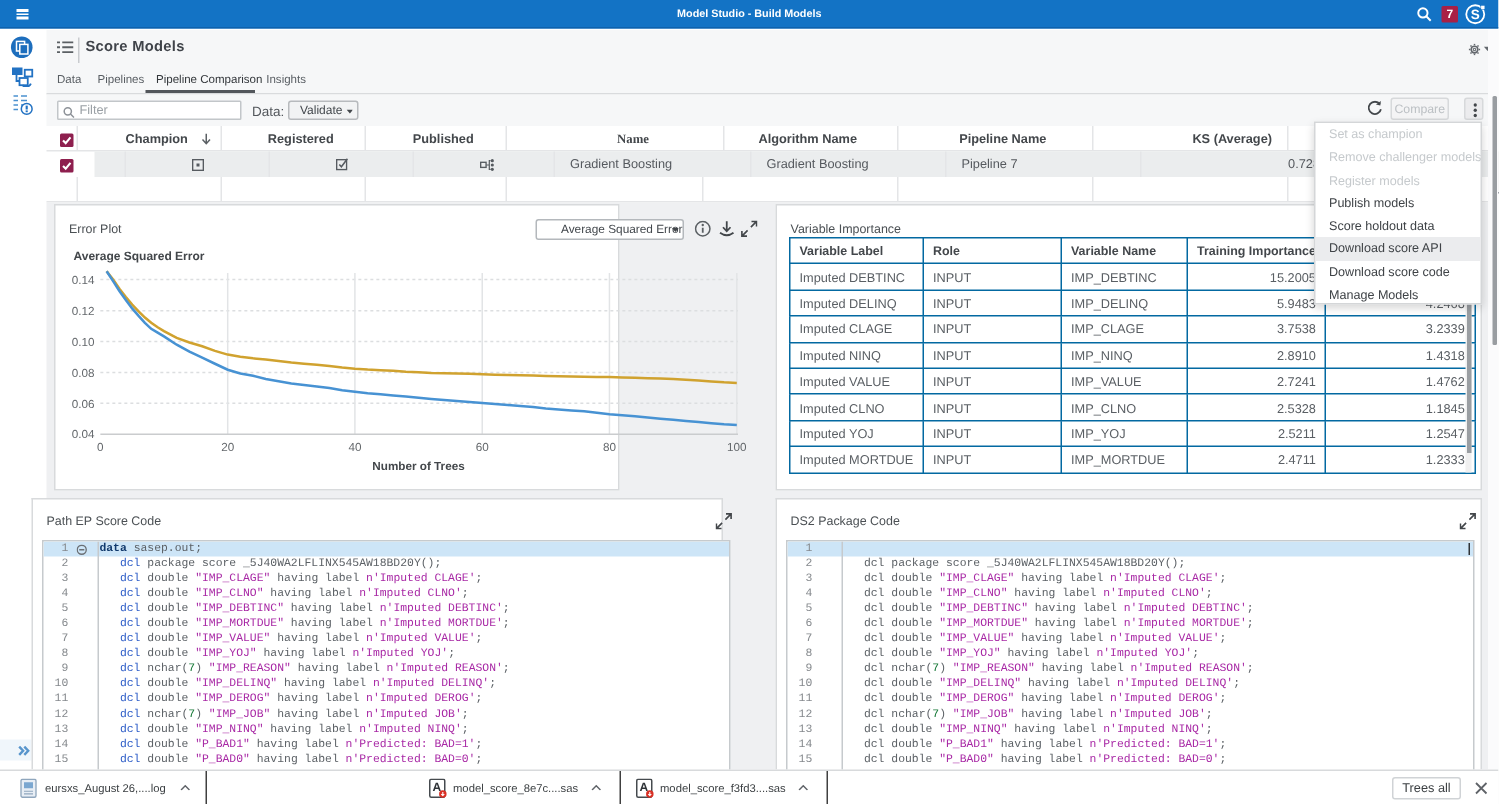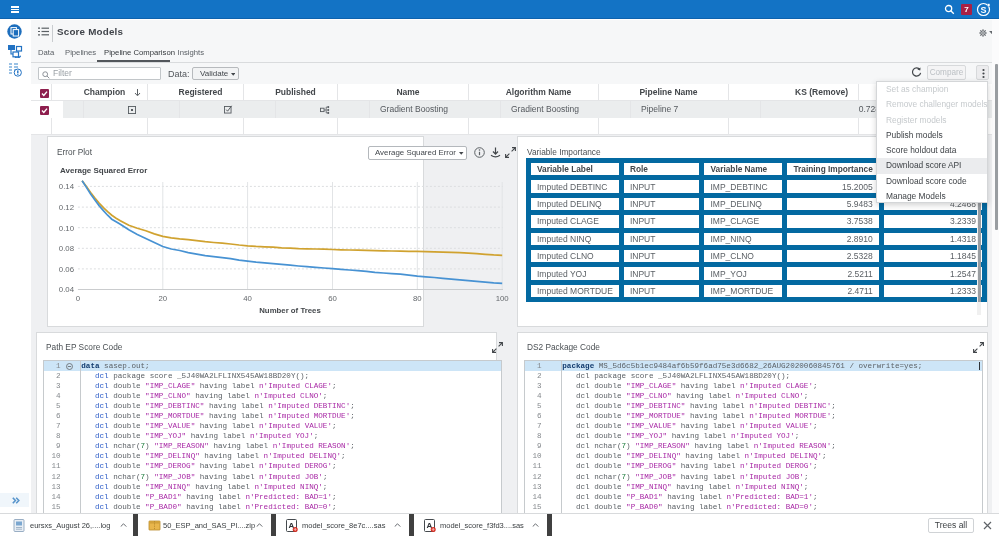--- a/index.html
+++ b/index.html
@@ -37,21 +37,21 @@
 .mcell { position:absolute; top:0; height:100%; border-right:1px solid #e4e5e7; font-size:8.5px; color:#4b5054; line-height:17px; padding-left:10px; }
 .mhead .mcell { font-weight:bold; color:#43474b;text-align:center; }
 
 
 #panelbg { position:absolute; left:31px; top:135px; width:961px; height:378px; background:#eff0f2; }
 .panel { position:absolute; background:#fff; border:1px solid #d8dadc; }
 .ptitle { position:absolute; font-size:8.3px; color:#4b5054; }
 
 
 .vit { position:absolute; border-collapse:collapse; font-size:8.5px; color:#5a5f64; }
-.vit td, .vit th { border:5px solid #0369a1; padding:0 6px; height:17.4px; font-weight:normal; text-align:left; white-space:nowrap;margin-top:38px; }
+.vit td, .vit th { border:1px solid #0369a1; padding:0 6px; height:17.4px; font-weight:normal; text-align:left; white-space:nowrap;margin-top:38px; }
 .vit th { font-weight:bold; color:#43474b; font-size:8.3px; }
 .vit .num { text-align:right; }
 
 
 .ed { position:absolute; background:#fff; border:1px solid #c6cacd; overflow:hidden; font-family:"Liberation Mono", monospace; font-size:7.6px; }
 .cl { position:relative; height:10.05px; line-height:10.05px; white-space:pre; }
 .cl .gut { position:absolute; left:0; top:0; width:35px; height:100%; color:#85898d; }
 .cl .gn { display:inline-block; width:16.5px; text-align:right; }
 .cl .cod { position:absolute; top:0; bottom:0; color:#5c6166; }
 .hl { background:#cde5f7; }
@@ -61,38 +61,39 @@
 .grn { color:#1c7c3c; }
 
 
 #menu { position:absolute; left:876px; top:81px; width:112px; height:122px; background:#fff; border:1px solid #d4d6d8; box-shadow:0 2px 6px rgba(0,0,0,0.18); z-index:50; }
 #menu .mi { height:15.25px; line-height:15.25px; padding-left:9px; font-size:8.4px; color:#3f4347; white-space:nowrap; }
 #menu .dis { color:#c6cacd; }
 #menu .hov { background:#ebecee; }
 
 
 #dlbar { position:absolute; left:0; top:513px; width:999px; height:23px; background:#fff; border-top:1px solid #d8dadc; z-index:60; }
-.dli { position:absolute; top:0; height:23px; border-right:5px solid #404040; }
+.dli { position:absolute; top:0; height:23px; border-right:1px solid #404040; }
 .dli .nm { position:absolute; top:7px; font-size:7.5px; color:#3c4043; white-space:nowrap; }
 .chev { position:absolute; top:9px; width:7px; height:4px; }
 
 
 #sbtrack { position:absolute; right:0; top:20px; width:7px; height:493px; background:#fbfbfc; z-index:40; }
 #sbthumb { position:absolute; right:1.5px; top:44px; width:2.5px; height:166px; background:#999da1; border-radius:1px; }
 </style>
 </head>
 <body>
 <div id="app">
 
   <div id="topbar">
     <div class="hamb">
         <div></div>
         <div></div>
         <div></div>
       </div>
+    <div class="title">Model Studio - Build Models</div>
     <svg class="abs" style="left:944px;top:4px" width="11" height="11" viewBox="0 0 11 11">
         <circle cx="4.6" cy="4.6" r="3.1" fill="none" stroke="#fff" stroke-width="1.3"></circle>
         <line x1="7" y1="7" x2="9.8" y2="9.8" stroke="#fff" stroke-width="1.3"></line>
       </svg>
     <div class="abs" style="left:961px;top:3.5px;width:11px;height:11px;background:#a82046;border-radius:1px;color:#fff;font-size:8px;font-weight:bold;text-align:center;line-height:11.5px;">7</div>
     <svg class="abs" style="left:975.5px;top:2px" width="15" height="15" viewBox="0 0 15 15">
         <circle cx="7.5" cy="7.5" r="6" fill="none" stroke="#fff" stroke-width="1.2"></circle>
         <rect x="11" y="1.4" width="3" height="3" fill="#1373c5"></rect>
         <rect x="11.4" y="1.8" width="2.3" height="2.3" fill="#fff"></rect>
         <text x="7.5" y="10.6" font-size="9" font-weight="bold" fill="#fff" text-anchor="middle" font-family="Liberation Sans">S</text>
@@ -190,24 +191,24 @@
         </svg>
       </div>
   </div>
 
   <div id="mtable">
     <div class="mrow mhead" style="top:0;height:17px;border-bottom:1px solid #e4e5e7;">
       <div class="mcell" style="left:0;width:21px;padding:0;"></div>
       <div class="mcell" style="left:21px;width:96px;">Champion</div>
       <div class="mcell" style="left:117px;width:96px;">Registered</div>
       <div class="mcell" style="left:213px;width:94px;">Published</div>
-      <div class="mcell" style="left:307px;width:131px;">Name</div>
+      <div class="mcell" style="left:321px;width:131px;font-family:Liberation Serif, serif;">Name</div>
       <div class="mcell" style="left:438px;width:130px;">Algorithm Name</div>
       <div class="mcell" style="left:568px;width:130px;">Pipeline Name</div>
-      <div class="mcell" style="left:698px;width:130px;text-align:right;padding-left:0;padding-right:10px;">KS (Remove)</div>
+      <div class="mcell" style="left:698px;width:130px;text-align:right;padding-left:0;padding-right:10px;">KS (Average)</div>
       <div class="mcell" style="left:828px;width:133px;border-right:none;"></div>
       <svg class="abs" style="left:103px;top:5px" width="7" height="8" viewBox="0 0 7 8">
           <path d="M3.5 0 V6 M1 4 L3.5 6.8 L6 4" fill="none" stroke="#5b6064" stroke-width="1"></path>
         </svg>
     </div>
     <div class="mrow" style="top:17px;height:28px;background:#ebedee;border-bottom:1px solid #0f172a;margin-left:32px;">
       <div class="mcell" style="left:0;width:21px;padding:0;"></div>
       <div class="mcell" style="left:21px;width:96px;"></div>
       <div class="mcell" style="left:117px;width:96px;"></div>
       <div class="mcell" style="left:213px;width:94px;"></div>
@@ -250,21 +251,21 @@
       </div>
     <div class="abs" style="left:9px;top:21.5px;width:9px;height:9px;background:#8e1f4e;border-radius:1px;">
         <svg width="9" height="9" viewBox="0 0 9 9">
           <path d="M2 4.6 L3.8 6.4 L7 2.6" fill="none" stroke="#fff" stroke-width="1.4"></path>
         </svg>
       </div>
   </div>
 
   <div id="panelbg"></div>
 
-  <div class="panel" style="left:47px;top:136px;width:377px;height:191px;">
+  <div class="panel" style="left:36px;top:136px;width:377px;height:191px;text-align:right;">
     <div class="ptitle" style="left:9px;top:10px;">Error Plot</div>
     <div class="abs" style="left:320px;top:9px;width:99px;height:14px;background:#fff;border:1px solid #b4b8bc;border-radius:2px;font-size:7.9px;color:#42474c;line-height:12.5px;padding-left:6px;">Average Squared Error</div>
     <svg class="abs" style="left:411px;top:14.5px" width="4.5" height="3" viewBox="0 0 6 4">
         <path d="M0 0 L3 3.5 L6 0 Z" fill="#43474b"></path>
       </svg>
     <svg class="abs" style="left:426px;top:10px" width="11" height="11" viewBox="0 0 11 11">
         <circle cx="5.5" cy="5.5" r="4.8" fill="none" stroke="#5b6064" stroke-width="1"></circle>
         <line x1="5.5" y1="4.8" x2="5.5" y2="8.2" stroke="#5b6064" stroke-width="1.2"></line>
         <circle cx="5.5" cy="3" r="0.8" fill="#5b6064"></circle>
       </svg>
@@ -350,20 +351,27 @@
             <td class="num">3.2339</td>
           </tr>
       <tr>
             <td>Imputed NINQ</td>
             <td>INPUT</td>
             <td>IMP_NINQ</td>
             <td class="num">2.8910</td>
             <td class="num">1.4318</td>
           </tr>
       <tr>
+            <td>Imputed VALUE</td>
+            <td>INPUT</td>
+            <td>IMP_VALUE</td>
+            <td class="num">2.7241</td>
+            <td class="num">1.4762</td>
+          </tr>
+      <tr>
             <td>Imputed CLNO</td>
             <td>INPUT</td>
             <td>IMP_CLNO</td>
             <td class="num">2.5328</td>
             <td class="num">1.1845</td>
           </tr>
       <tr>
             <td>Imputed YOJ</td>
             <td>INPUT</td>
             <td>IMP_YOJ</td>
@@ -376,21 +384,21 @@
             <td>IMP_MORTDUE</td>
             <td class="num">2.4711</td>
             <td class="num">1.2333</td>
           </tr>
     </tbody>
       </table>
     <div class="abs" style="left:459px;top:38px;width:4px;height:140px;background:#f0f0f0;"></div>
     <div class="abs" style="left:460px;top:40px;width:2.5px;height:125px;background:#9a9ea2;"></div>
   </div>
 
-  <div class="panel" style="left:36px;top:332px;width:461px;height:181px;border-bottom:none;">
+  <div class="panel" style="left:21px;top:332px;width:461px;height:181px;border-bottom:none;">
     <div class="ptitle" style="left:9px;top:9px;">Path EP Score Code</div>
     <svg class="abs" style="left:455px;top:9px" width="11" height="11" viewBox="0 0 11 11">
         <path d="M6.6 4.4 L10.2 0.8 M10.4 4 V0.6 H7 M4.4 6.6 L0.8 10.2 M0.6 7 V10.4 H4" fill="none" stroke="#43474b" stroke-width="1.1"></path>
       </svg>
     <div class="ed" id="ed1" style="left:6px;top:27px;width:459px;height:155px;">
         <div style="position:absolute;left:35.5px;top:0;width:1px;height:100%;background:#c6cacd;z-index:5;"></div>
 <div class="cl hl"><span class="gut"><span class="gn">1</span></span><svg style="position:absolute;left:21.5px;top:1.5px" width="7" height="7" viewBox="0 0 7 7">
             <circle cx="3.5" cy="3.5" r="3" fill="none" stroke="#6b7075" stroke-width="0.9"></circle>
             <line x1="1.8" y1="3.5" x2="5.2" y2="3.5" stroke="#6b7075" stroke-width="0.9"></line>
           </svg><span class="cod" style="left:37.3px"><span class="kb">data</span> sasep.out;</span></div>
@@ -412,21 +420,21 @@
   </div>
 
   <div class="panel" style="left:517px;top:332px;width:471px;height:181px;border-bottom:none;">
     <div class="ptitle" style="left:9px;top:9px;">DS2 Package Code</div>
     <svg class="abs" style="left:455px;top:9px" width="11" height="11" viewBox="0 0 11 11">
         <path d="M6.6 4.4 L10.2 0.8 M10.4 4 V0.6 H7 M4.4 6.6 L0.8 10.2 M0.6 7 V10.4 H4" fill="none" stroke="#43474b" stroke-width="1.1"></path>
       </svg>
     <div class="ed" id="ed2" style="left:6px;top:27px;width:459px;height:155px;">
         <div style="position:absolute;left:35.5px;top:0;width:1px;height:100%;background:#c6cacd;z-index:5;"></div>
         <div style="position:absolute;left:454px;top:1px;width:1px;height:8px;background:#2f3337;z-index:6;"></div>
-<div class="cl hl"><span class="gut"><span class="gn">1</span></span><span class="cod" style="left:37.3px"><span class="kb">package</span> MS_5d6c5b1ec9484af6b59f6ad75e3d6682_26AUG2020060845761 / overwrite=yes;</span></div>
+<div class="cl hl"><span class="gut"><span class="gn">1</span></span></div>
 <div class="cl"><span class="gut"><span class="gn">2</span></span><span class="cod" style="left:37.3px">   dcl<span> package score _5J40WA2LFLINX545AW18BD20Y();</span></span></div>
 <div class="cl"><span class="gut"><span class="gn">3</span></span><span class="cod" style="left:37.3px">   dcl double <span class="st">"IMP_CLAGE"</span> having label <span class="st">n'Imputed CLAGE'</span>;</span></div>
 <div class="cl"><span class="gut"><span class="gn">4</span></span><span class="cod" style="left:37.3px">   dcl double <span class="st">"IMP_CLNO"</span> having label <span class="st">n'Imputed CLNO'</span>;</span></div>
 <div class="cl"><span class="gut"><span class="gn">5</span></span><span class="cod" style="left:37.3px">   dcl double <span class="st">"IMP_DEBTINC"</span> having label <span class="st">n'Imputed DEBTINC'</span>;</span></div>
 <div class="cl"><span class="gut"><span class="gn">6</span></span><span class="cod" style="left:37.3px">   dcl double <span class="st">"IMP_MORTDUE"</span> having label <span class="st">n'Imputed MORTDUE'</span>;</span></div>
 <div class="cl"><span class="gut"><span class="gn">7</span></span><span class="cod" style="left:37.3px">   dcl double <span class="st">"IMP_VALUE"</span> having label <span class="st">n'Imputed VALUE'</span>;</span></div>
 <div class="cl"><span class="gut"><span class="gn">8</span></span><span class="cod" style="left:37.3px">   dcl double <span class="st">"IMP_YOJ"</span> having label <span class="st">n'Imputed YOJ'</span>;</span></div>
 <div class="cl"><span class="gut"><span class="gn">9</span></span><span class="cod" style="left:37.3px">   dcl nchar(<span class="grn">7</span>) <span class="st">"IMP_REASON"</span> having label <span class="st">n'Imputed REASON'</span>;</span></div>
 <div class="cl"><span class="gut"><span class="gn">10</span></span><span class="cod" style="left:37.3px">   dcl double <span class="st">"IMP_DELINQ"</span> having label <span class="st">n'Imputed DELINQ'</span>;</span></div>
 <div class="cl"><span class="gut"><span class="gn">11</span></span><span class="cod" style="left:37.3px">   dcl double <span class="st">"IMP_DEROG"</span> having label <span class="st">n'Imputed DEROG'</span>;</span></div>
@@ -458,31 +466,20 @@
           <rect x="1" y="0.5" width="10" height="12" rx="1" fill="#e8eef5" stroke="#8fa6bd" stroke-width="0.9"></rect>
           <rect x="3" y="2.5" width="6" height="4" fill="#7ba7d0"></rect>
           <line x1="3" y1="8.5" x2="9" y2="8.5" stroke="#8fa6bd" stroke-width="0.8"></line>
           <line x1="3" y1="10.2" x2="9" y2="10.2" stroke="#8fa6bd" stroke-width="0.8"></line>
         </svg>
       <div class="nm" style="left:30px;">eursxs_August 26,....log</div>
       <svg class="chev" style="left:120px;" width="8" height="5" viewBox="0 0 8 5">
           <path d="M0.5 4.5 L4 1 L7.5 4.5" fill="none" stroke="#5f6368" stroke-width="1.2"></path>
         </svg>
     </div>
-    <div class="dli" style="left:138px;width:138px;">
-      <svg class="abs" style="left:10px;top:5px" width="13" height="13" viewBox="0 0 13 13">
-          <rect x="1" y="2" width="11" height="9" rx="0.5" fill="#e8b64c" stroke="#b98a2c" stroke-width="0.8"></rect>
-          <rect x="1" y="2" width="11" height="2.6" fill="#d2a23c"></rect>
-          <line x1="6.5" y1="2" x2="6.5" y2="11" stroke="#b98a2c" stroke-width="0.9" stroke-dasharray="1.3,1"></line>
-        </svg>
-      <div class="nm" style="left:25px;">50_ESP_and_SAS_Pl....zip</div>
-      <svg class="chev" style="left:118px;" width="8" height="5" viewBox="0 0 8 5">
-          <path d="M0.5 4.5 L4 1 L7.5 4.5" fill="none" stroke="#5f6368" stroke-width="1.2"></path>
-        </svg>
-    </div>
     <div class="dli" style="left:276px;width:138px;">
       <svg class="abs" style="left:9px;top:5px" width="13" height="13" viewBox="0 0 13 13">
           <rect x="1.5" y="0.5" width="10" height="12" rx="1" fill="#fff" stroke="#454a4e" stroke-width="1"></rect>
           <text x="6.3" y="8.6" font-size="8" font-weight="bold" fill="#2f3337" text-anchor="middle" font-family="Liberation Sans">A</text>
           <circle cx="10.2" cy="10.4" r="2.5" fill="#d93025"></circle>
           <path d="M10.2 9 v2.2 M9.2 10.4 l1 1 l1 -1" stroke="#fff" stroke-width="0.7" fill="none"></path>
         </svg>
       <div class="nm" style="left:26px;">model_score_8e7c....sas</div>
       <svg class="chev" style="left:118px;" width="8" height="5" viewBox="0 0 8 5">
           <path d="M0.5 4.5 L4 1 L7.5 4.5" fill="none" stroke="#5f6368" stroke-width="1.2"></path>

